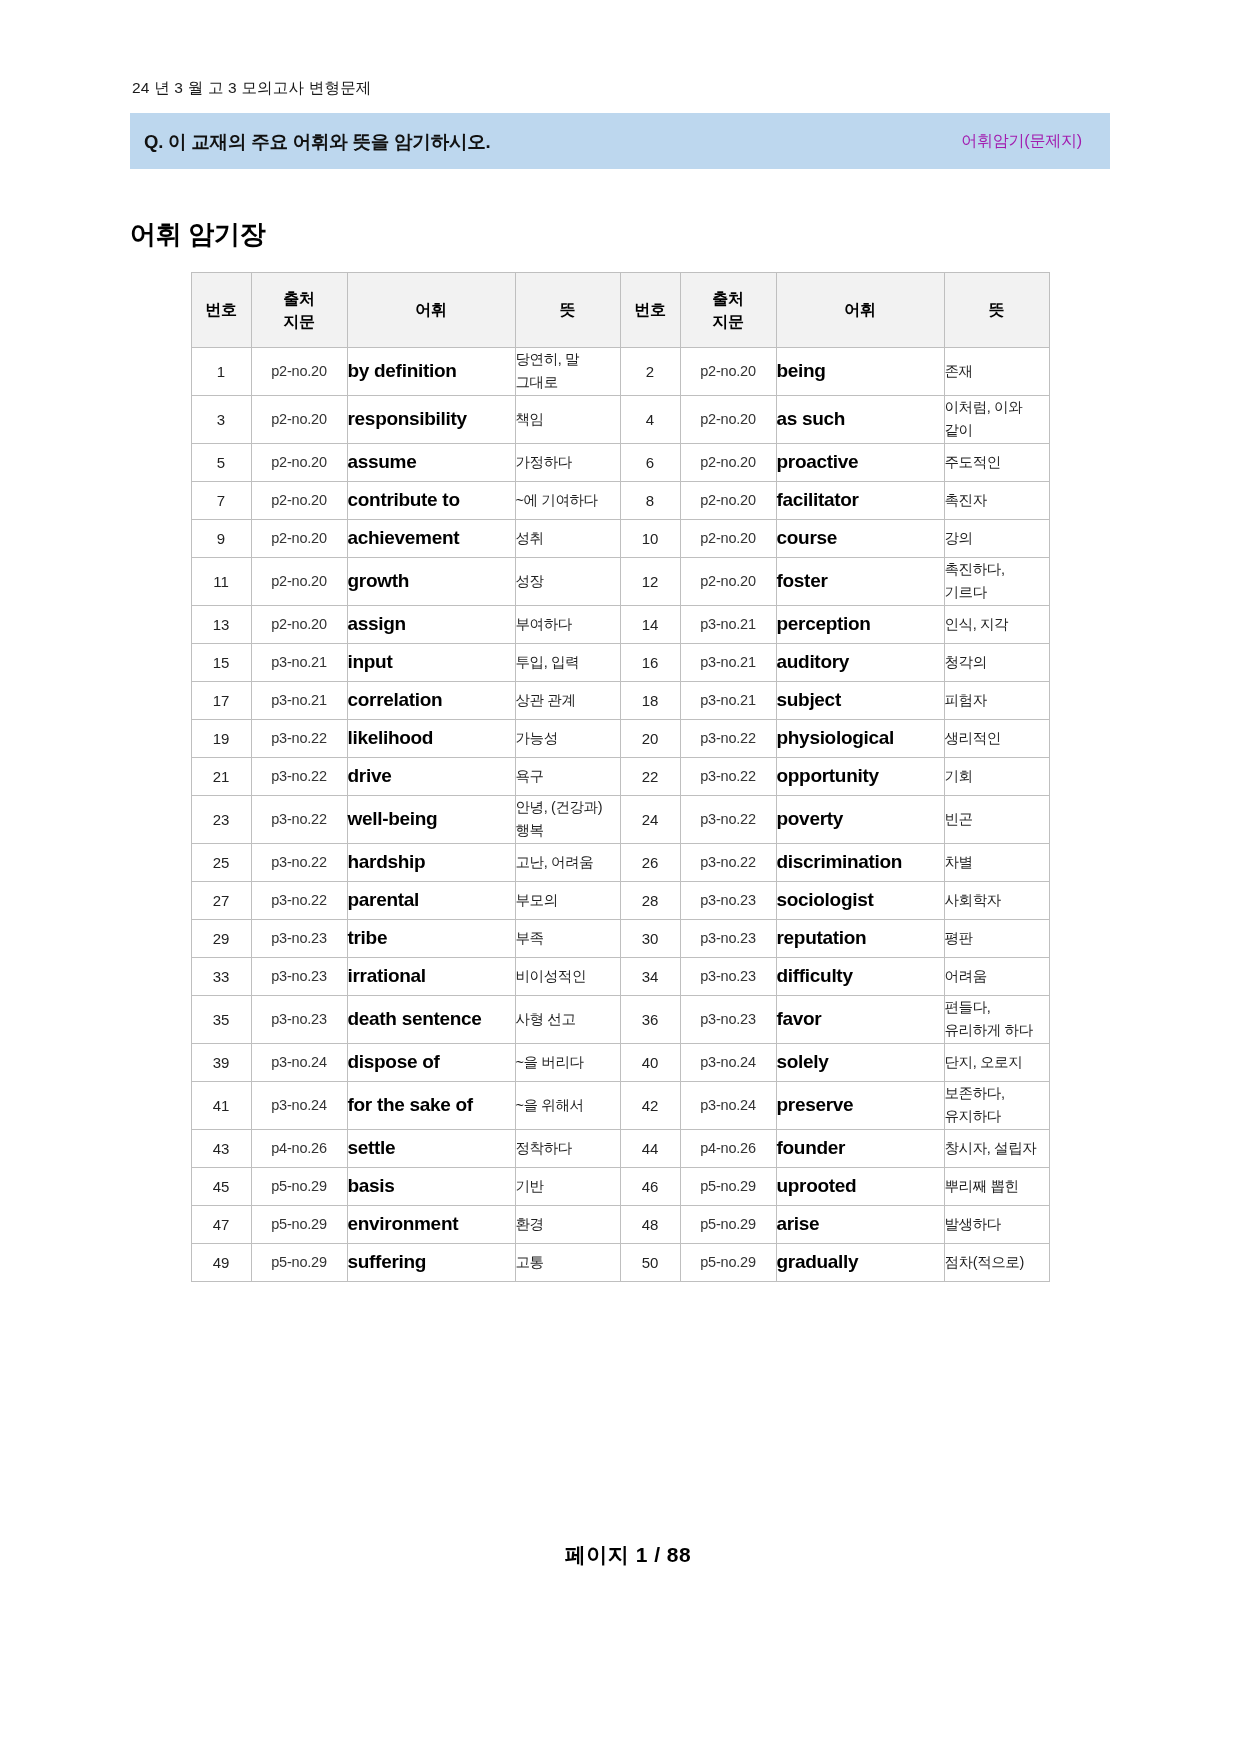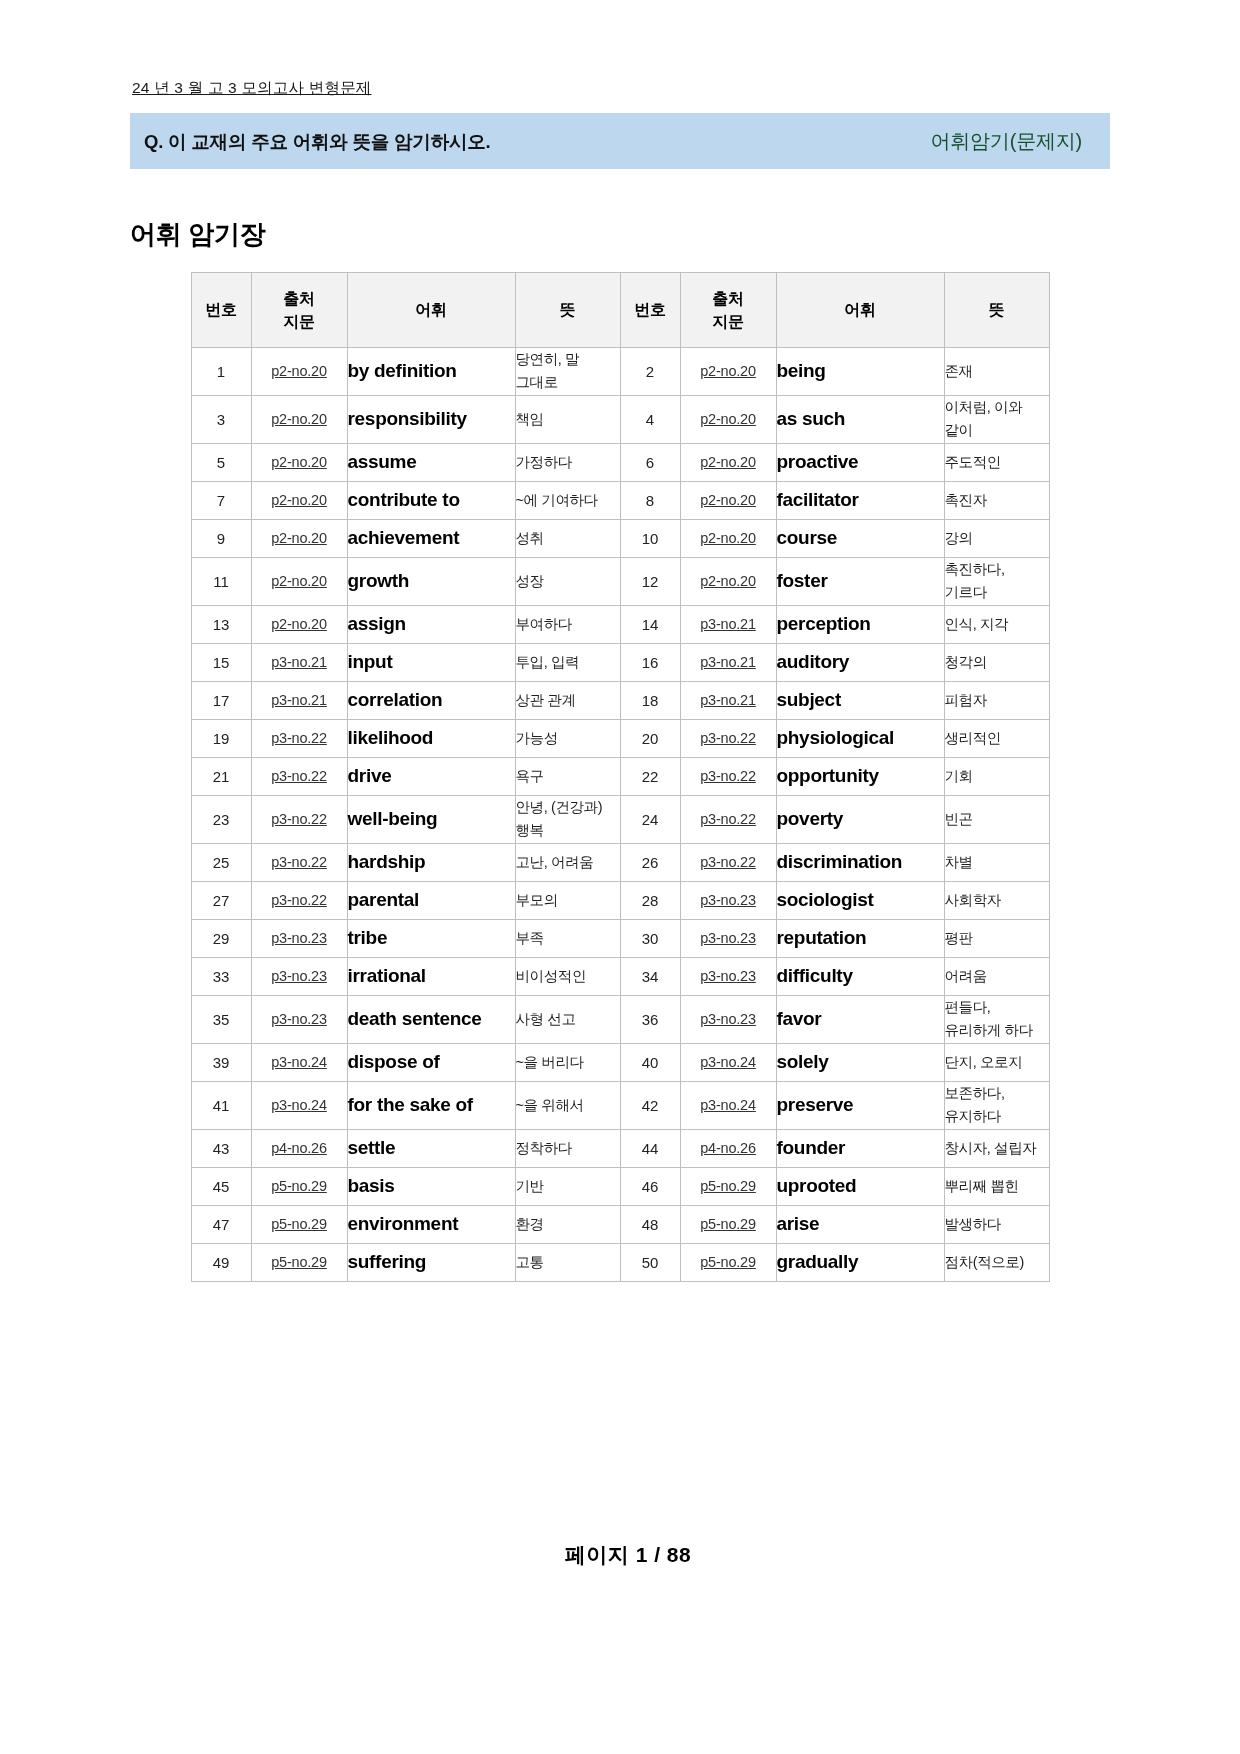--- a/index.html
+++ b/index.html
@@ -22,42 +22,41 @@
     position: relative;
   }
 
   
   .doc-meta {
     font-size: 15.5px;
     color: #1a1a1a;
     letter-spacing: 0.2px;
     margin: 0 0 14px 2px;
     white-space: nowrap;
-    text-decoration: underline;
   }
 
   
   .q-banner {
     background: #bdd7ee;
     height: 56px;
     display: flex;
     align-items: center;
     justify-content: space-between;
     padding: 0 28px 0 14px;
     box-sizing: border-box;
   }
   .q-banner-left {
     font-size: 18.5px;
     font-weight: bold;
     color: #111111;
     letter-spacing: -0.2px;
   }
   .q-banner-right {
-    font-size: 20px;
-    color: #14532d;
+    font-size: 16px;
+    color: #a21caf;
     letter-spacing: -0.2px;
   }
 
   
   .sheet-title {
     text-align: left;
     font-size: 26px;
     font-weight: bold;
     color: #000000;
     margin: 48px 0 20px 0;
@@ -103,21 +102,20 @@
     text-align: center;
     font-size: 15px;
     color: #222222;
     font-family: "Liberation Sans", "DejaVu Sans", sans-serif;
   }
   td.cell-src {
     text-align: center;
     font-size: 14.5px;
     color: #333333;
     letter-spacing: -0.2px;
-    text-decoration: underline;
   }
   td.cell-word {
     padding-left: 13px;
     font-size: 19px;
     font-weight: bold;
     color: #000000;
     letter-spacing: -0.3px;
   }
   td.cell-mean {
     padding-left: 9px;

